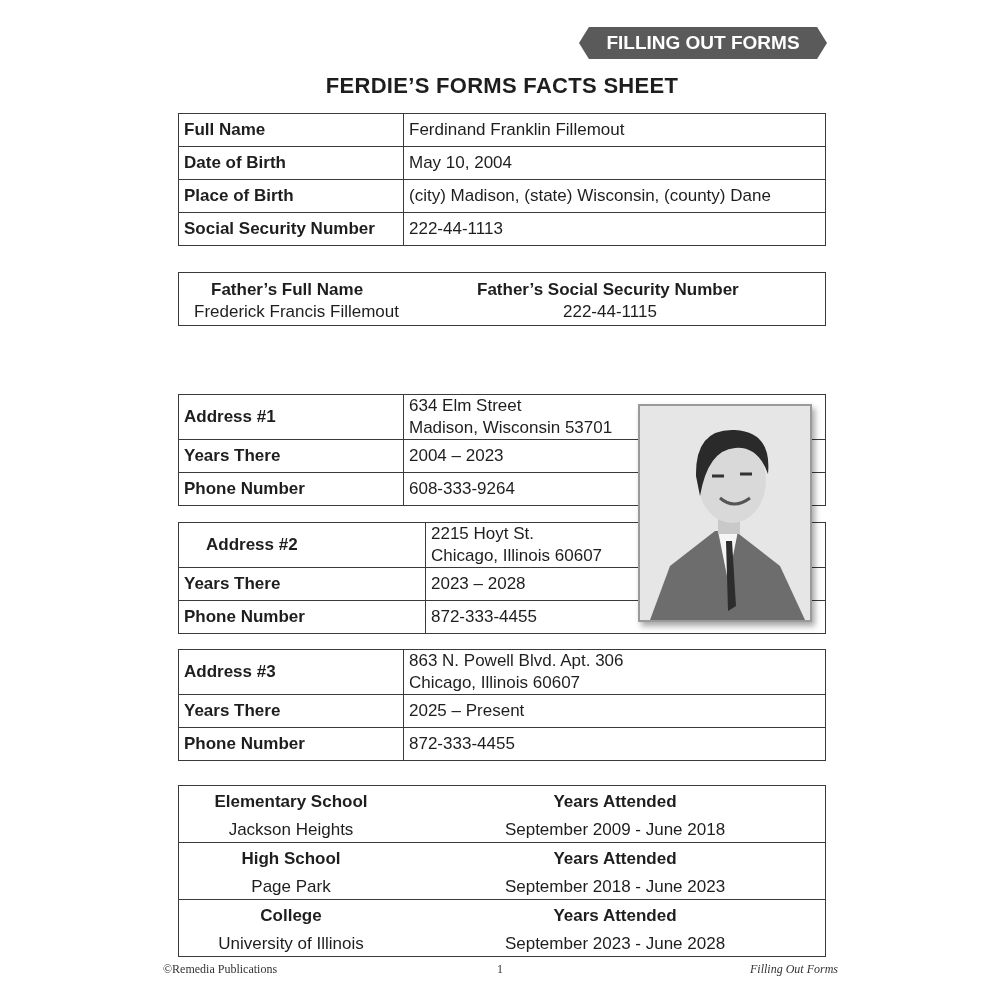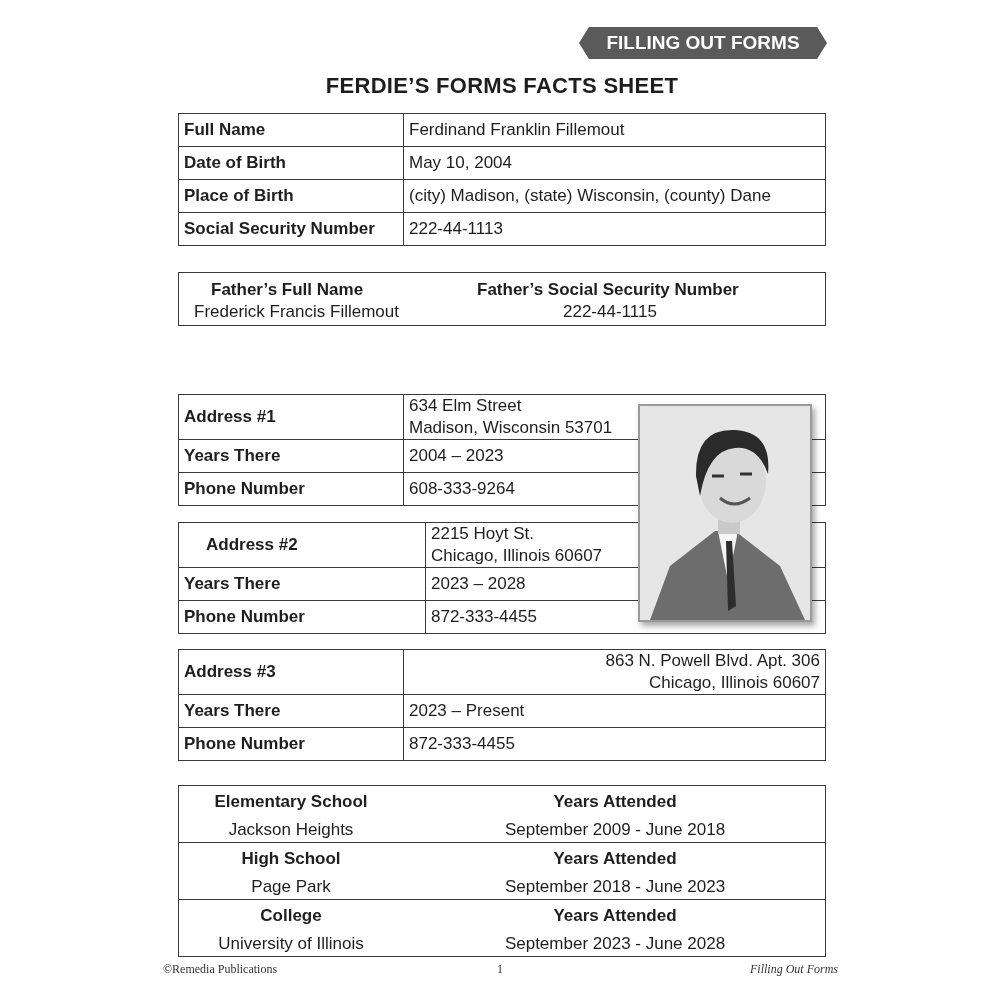--- a/index.html
+++ b/index.html
@@ -119,28 +119,28 @@
         <td class="lab">Phone Number</td>
         <td>872-333-4455</td>
       </tr>
 </tbody>
   </table>
 
 <table class="grid lines" style="top:649px;">
   <tbody>
       <tr>
         <td class="lab" style="height:44px;">Address #3</td>
-        <td style="height:44px;text-align:right;">
+        <td style="height:44px;">
           <div>863 N. Powell Blvd. Apt. 306</div>
           <div>Chicago, Illinois 60607</div>
         </td>
       </tr>
   <tr>
         <td class="lab">Years There</td>
-        <td>2023 – Present</td>
+        <td>2025 – Present</td>
       </tr>
   <tr>
         <td class="lab">Phone Number</td>
         <td>872-333-4455</td>
       </tr>
 </tbody>
   </table>
 
 <div class="photo">
   <svg width="170" height="214" viewBox="0 0 170 214">

